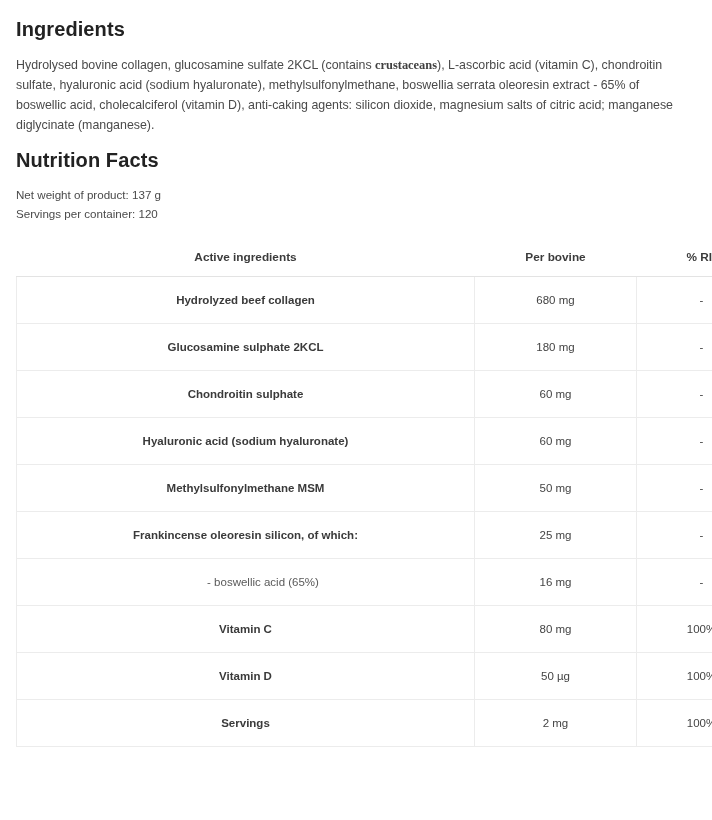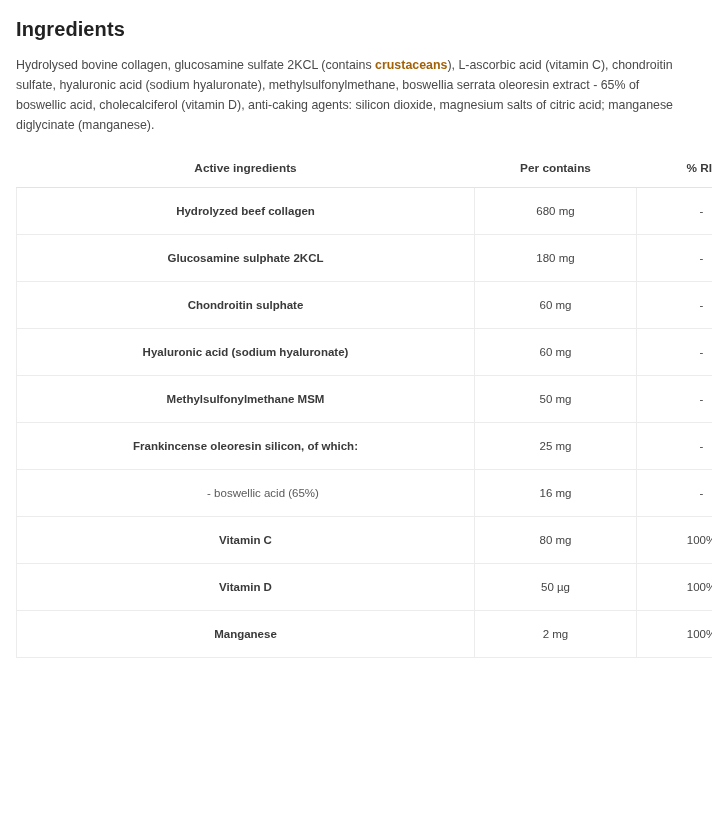--- a/index.html
+++ b/index.html
@@ -33,22 +33,23 @@
     margin-bottom: 12px;
   }
   p.body-text {
     font-size: 12.4px;
     line-height: 1.62;
     color: #4a4a4a;
     margin: 0 0 14px 0;
     max-width: 672px;
   }
   p.body-text b {
-    color: #a16207;
+    color: #404040;
     font-weight: bold;
+    font-family: Liberation Serif, serif;
   }
   .allergen-note {
     margin-top: 16px;
     margin-bottom: 0;
   }
   .facts-lines {
     margin-top: 2px;
     margin-bottom: 14px;
   }
   .facts-lines div {
@@ -105,29 +106,32 @@
 </head>
 <body>
 
 <div class="page">
 
   <h2 class="section-title">Ingredients</h2>
 
   <p class="body-text"><span>Hydrolysed bovine collagen, glucosamine sulfate 2KCL (contains </span><b>crustaceans</b><span>), L-ascorbic acid (vitamin C), chondroitin sulfate, hyaluronic acid (sodium hyaluronate), methylsulfonylmethane, boswellia serrata oleoresin extract - 65% of boswellic acid, cholecalciferol (vitamin D), anti-caking agents: silicon dioxide, magnesium salts of citric acid; manganese diglycinate (manganese).</span></p>
 
 
+  <h2 class="section-title nutrition-title">Nutrition Facts</h2>
 
   <div class="facts-lines">
+    <div>Net weight of product: 137 g</div>
+    <div>Servings per container: 120</div>
   </div>
 
   <table class="nutrition-table">
     <thead>
       <tr>
         <th class="col-name">Active ingredients</th>
-        <th class="col-portion">Per contains</th>
+        <th class="col-portion">Per bovine</th>
         <th class="col-ri">% RI*</th>
       </tr>
     </thead>
     <tbody id="table-body">
         <tr>
           <td class="col-name">Hydrolyzed beef collagen</td>
           <td class="col-portion">680 mg</td>
           <td class="col-ri">-</td>
         </tr>
         <tr>
@@ -164,20 +168,20 @@
           <td class="col-name">Vitamin C</td>
           <td class="col-portion">80 mg</td>
           <td class="col-ri">100%</td>
         </tr>
         <tr>
           <td class="col-name">Vitamin D</td>
           <td class="col-portion">50 µg</td>
           <td class="col-ri">100%</td>
         </tr>
         <tr>
-          <td class="col-name">Manganese</td>
+          <td class="col-name">Servings</td>
           <td class="col-portion">2 mg</td>
           <td class="col-ri">100%</td>
         </tr>
       </tbody>
   </table>
 
 </div>
 
 </body></html>

